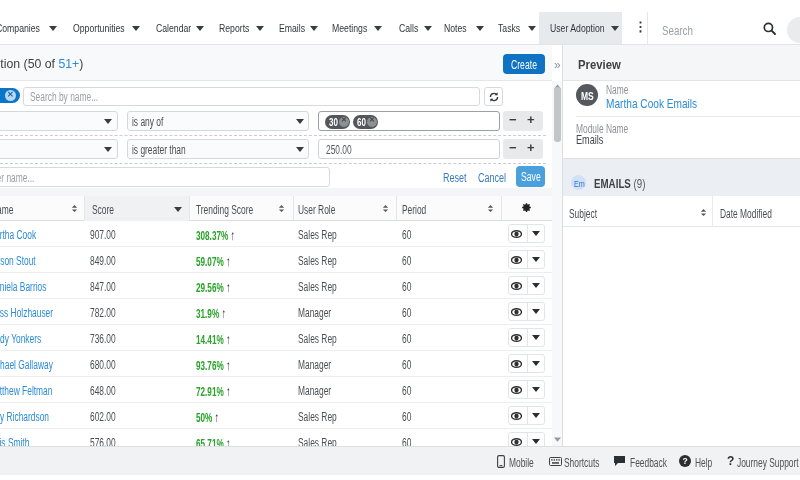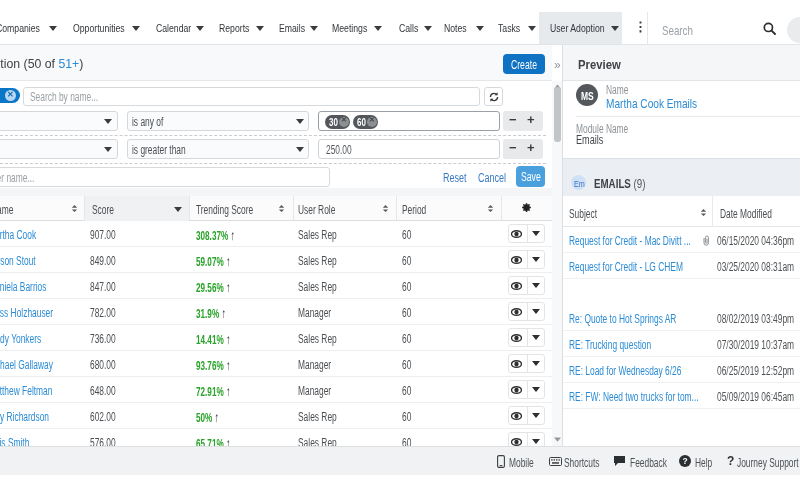--- a/index.html
+++ b/index.html
@@ -331,47 +331,20 @@
 <div class="t" style="left:594px;top:177px;font-size:12.5px;font-weight:bold;color:#3f4245;transform:scaleX(.78)">EMAILS <span style="font-weight:normal;color:#55595c">(9)</span></div>
 <div class="abs" style="left:563px;top:196px;width:237px;height:31px;background:#fff;border-bottom:1px solid #e4e7e9"></div>
 <div class="t" style="left:569px;top:207px">Subject</div>
 <svg class="abs" style="left:700px;top:208px" width="7" height="9" viewBox="0 0 8 10">
       <path d="M1 4 L4 1 L7 4 Z" fill="#55585b"></path>
       <path d="M1 6 L4 9 L7 6 Z" fill="#55585b"></path>
     </svg>
 <div class="abs" style="left:712px;top:196px;width:1px;height:240px;background:#e8eaec"></div>
 <div class="t" style="left:720px;top:207px">Date Modified</div>
 <div class="abs" style="left:563px;top:227px;width:237px;height:209px;overflow:hidden;background:#fff">
-<div class="abs" style="left:0;top:0px;width:237px;height:26px;border-bottom:1px solid #eef0f2">
-<div class="t lnk" style="left:6px;top:7px">Request for Credit - Mac Divitt ...</div>
-<svg class="abs" style="left:139px;top:8px" width="9" height="11" viewBox="0 0 9 11">
-          <path d="M2 3 v5 a2.2 2.2 0 0 0 4.4 0 V2.5 a1.5 1.5 0 0 0 -3 0 V7.5 a.8.8 0 0 0 1.6 0 V3.5" fill="none" stroke="#8d9297" stroke-width="1"></path>
-        </svg>
-<div class="t" style="left:154px;top:7px;color:#4f5356">06/15/2020 04:36pm</div>
-</div>
-<div class="abs" style="left:0;top:26px;width:237px;height:26px;border-bottom:1px solid #eef0f2">
-<div class="t lnk" style="left:6px;top:7px">Request for Credit - LG CHEM</div>
-<div class="t" style="left:154px;top:7px;color:#4f5356">03/25/2020 08:31am</div>
-</div>
-<div class="abs" style="left:0;top:78px;width:237px;height:26px;border-bottom:1px solid #eef0f2">
-<div class="t lnk" style="left:6px;top:7px">Re: Quote to Hot Springs AR</div>
-<div class="t" style="left:154px;top:7px;color:#4f5356">08/02/2019 03:49pm</div>
-</div>
-<div class="abs" style="left:0;top:104px;width:237px;height:26px;border-bottom:1px solid #eef0f2">
-<div class="t lnk" style="left:6px;top:7px">RE: Trucking question</div>
-<div class="t" style="left:154px;top:7px;color:#4f5356">07/30/2019 10:37am</div>
-</div>
-<div class="abs" style="left:0;top:130px;width:237px;height:26px;border-bottom:1px solid #eef0f2">
-<div class="t lnk" style="left:6px;top:7px">RE: Load for Wednesday 6/26</div>
-<div class="t" style="left:154px;top:7px;color:#4f5356">06/25/2019 12:52pm</div>
-</div>
-<div class="abs" style="left:0;top:156px;width:237px;height:26px;border-bottom:1px solid #eef0f2">
-<div class="t lnk" style="left:6px;top:7px">RE: FW: Need two trucks for tom...</div>
-<div class="t" style="left:154px;top:7px;color:#4f5356">05/09/2019 06:45am</div>
-</div>
 </div>
 <div class="abs" style="left:0;top:446px;width:800px;height:29px;background:#f0f2f4;border-top:1px solid #dde0e3"></div>
 <svg class="abs" style="left:497px;top:455px" width="8" height="13" viewBox="0 0 8 13">
       <rect x="0.6" y="0.6" width="6.8" height="11.8" rx="1.4" fill="none" stroke="#3c3f42" stroke-width="1.1"></rect>
       <line x1="2.6" y1="10.6" x2="5.4" y2="10.6" stroke="#3c3f42" stroke-width="1"></line>
     </svg>
 <div class="t" style="left:509px;top:456px;color:#4f5356">Mobile</div>
 <svg class="abs" style="left:549px;top:457px" width="13" height="9" viewBox="0 0 13 9">
       <rect x="0.5" y="0.5" width="12" height="8" rx="1" fill="none" stroke="#3c3f42" stroke-width="1"></rect>
       <rect x="2.2" y="2.2" width="1.4" height="1.4" fill="#3c3f42"></rect>

